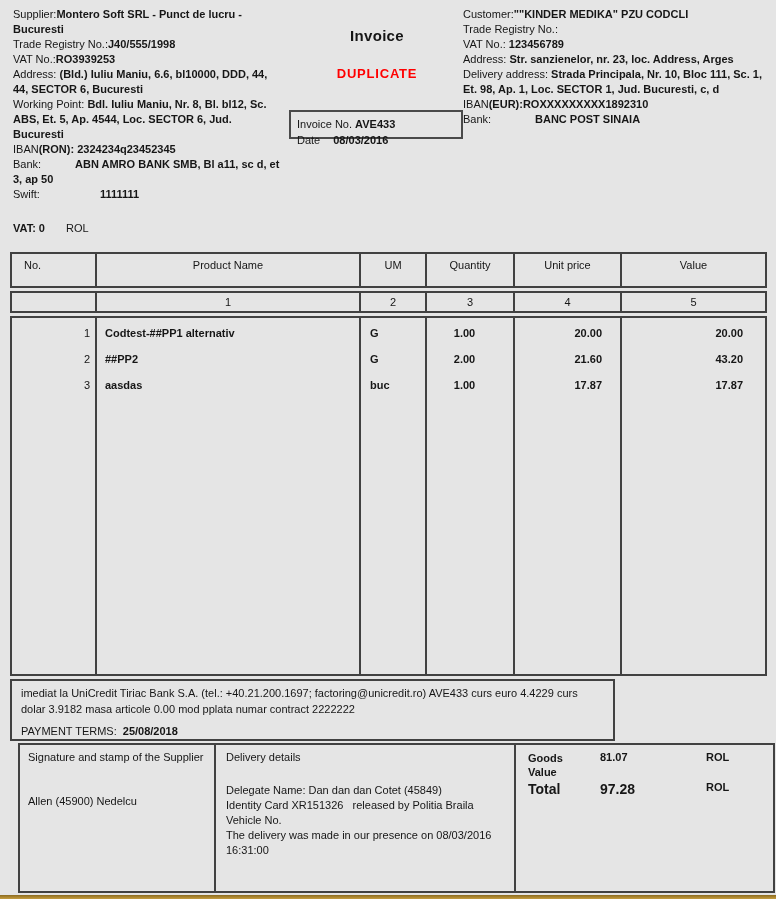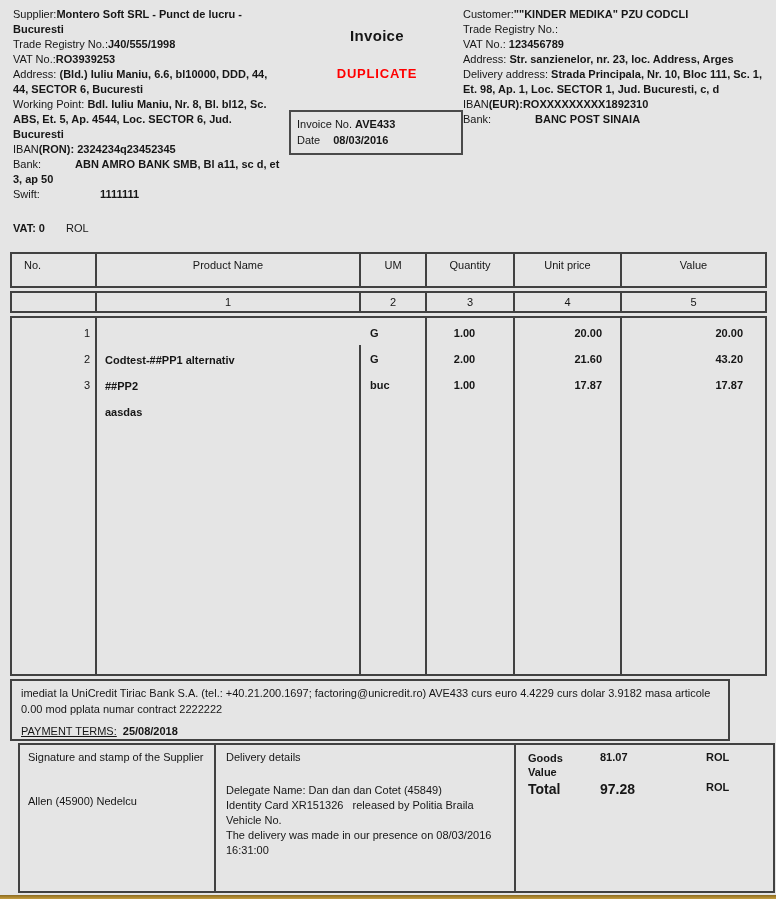--- a/index.html
+++ b/index.html
@@ -17,21 +17,21 @@
   .cus{left:463px;top:7px;width:303px;}
   .tab62{display:inline-block;width:62px;}
   .tab72{display:inline-block;width:72px;}
   .tab87{display:inline-block;width:87px;}
 
   
   .title{position:absolute;left:290px;top:27px;width:174px;text-align:center;
          font-size:15px;font-weight:bold;letter-spacing:.3px;}
   .stamp{position:absolute;left:290px;top:66px;width:174px;text-align:center;
          font-size:13px;font-weight:bold;color:#ff0000;letter-spacing:.8px;}
-  .invbox{position:absolute;left:289px;top:110px;width:174px;height:45px;
+  .invbox{position:absolute;left:289px;top:110px;width:174px;height:29px;
           box-sizing:border-box;border:2px solid #4a4a4a;padding:4px 4px 0 6px;line-height:16px;}
   .dgap{display:inline-block;width:13px;}
 
   .vatline{position:absolute;left:13px;top:222px;font-weight:bold;}
   .vatline .cur{font-weight:normal;margin-left:21px;}
 
   
   .band{position:absolute;left:10px;width:757px;box-sizing:border-box;
         border:2px solid #414141;display:grid;
         grid-template-columns:85px 264px 66px 88px 107px 1fr;}
@@ -39,32 +39,32 @@
   .band > div:last-child{border-right:none;border-radius:9px;}
   .band-header{top:252px;height:36px;}
   .band-header > div{padding-top:5px;text-align:center;}
   .band-header > div:first-child{text-align:left;padding-left:12px;}
   .band-nums{top:291px;height:22px;}
   .band-nums > div{padding-top:3px;text-align:center;}
   .band-body{top:316px;height:360px;}
   .band-body > div{padding-top:4px;}
   .band-body .bl{height:26px;line-height:22px;}
   .c-no{text-align:right;padding-right:5px;}
-  .c-name{text-align:left;padding-left:8px;margin-top:27px;}
+  .c-name{text-align:left;padding-left:8px;}
   .c-um{text-align:left;padding-left:9px;}
   .c-qty{text-align:center;padding-right:11px;}
   .c-price{text-align:right;padding-right:18px;}
   .c-val{text-align:right;padding-right:22px;}
   .band-body .bl b{font-weight:bold;}
 
   
-  .band-pay{position:absolute;left:10px;top:679px;width:720px;height:62px;
+  .band-pay{position:absolute;left:10px;top:679px;width:605px;height:62px;
             box-sizing:border-box;border:2px solid #414141;padding:5px 9px;line-height:15.5px;}
   .pay-terms{margin-top:7px;}
-  .pay-terms .plbl{text-decoration:underline;}
+  .pay-terms .plbl{}
   .pay-terms .pval{font-weight:bold;margin-left:6px;}
 
   
   .band-foot{position:absolute;left:18px;top:743px;width:757px;height:150px;
              box-sizing:border-box;border:2px solid #414141;display:grid;
              grid-template-columns:196px 300px 1fr;}
   .band-foot > div{border-right:2px solid #414141;}
   .band-foot > div:last-child{border-right:none;}
   .foot-sign{padding:5px 8px;line-height:15px;}
   .sign-name{margin-top:29px;}

